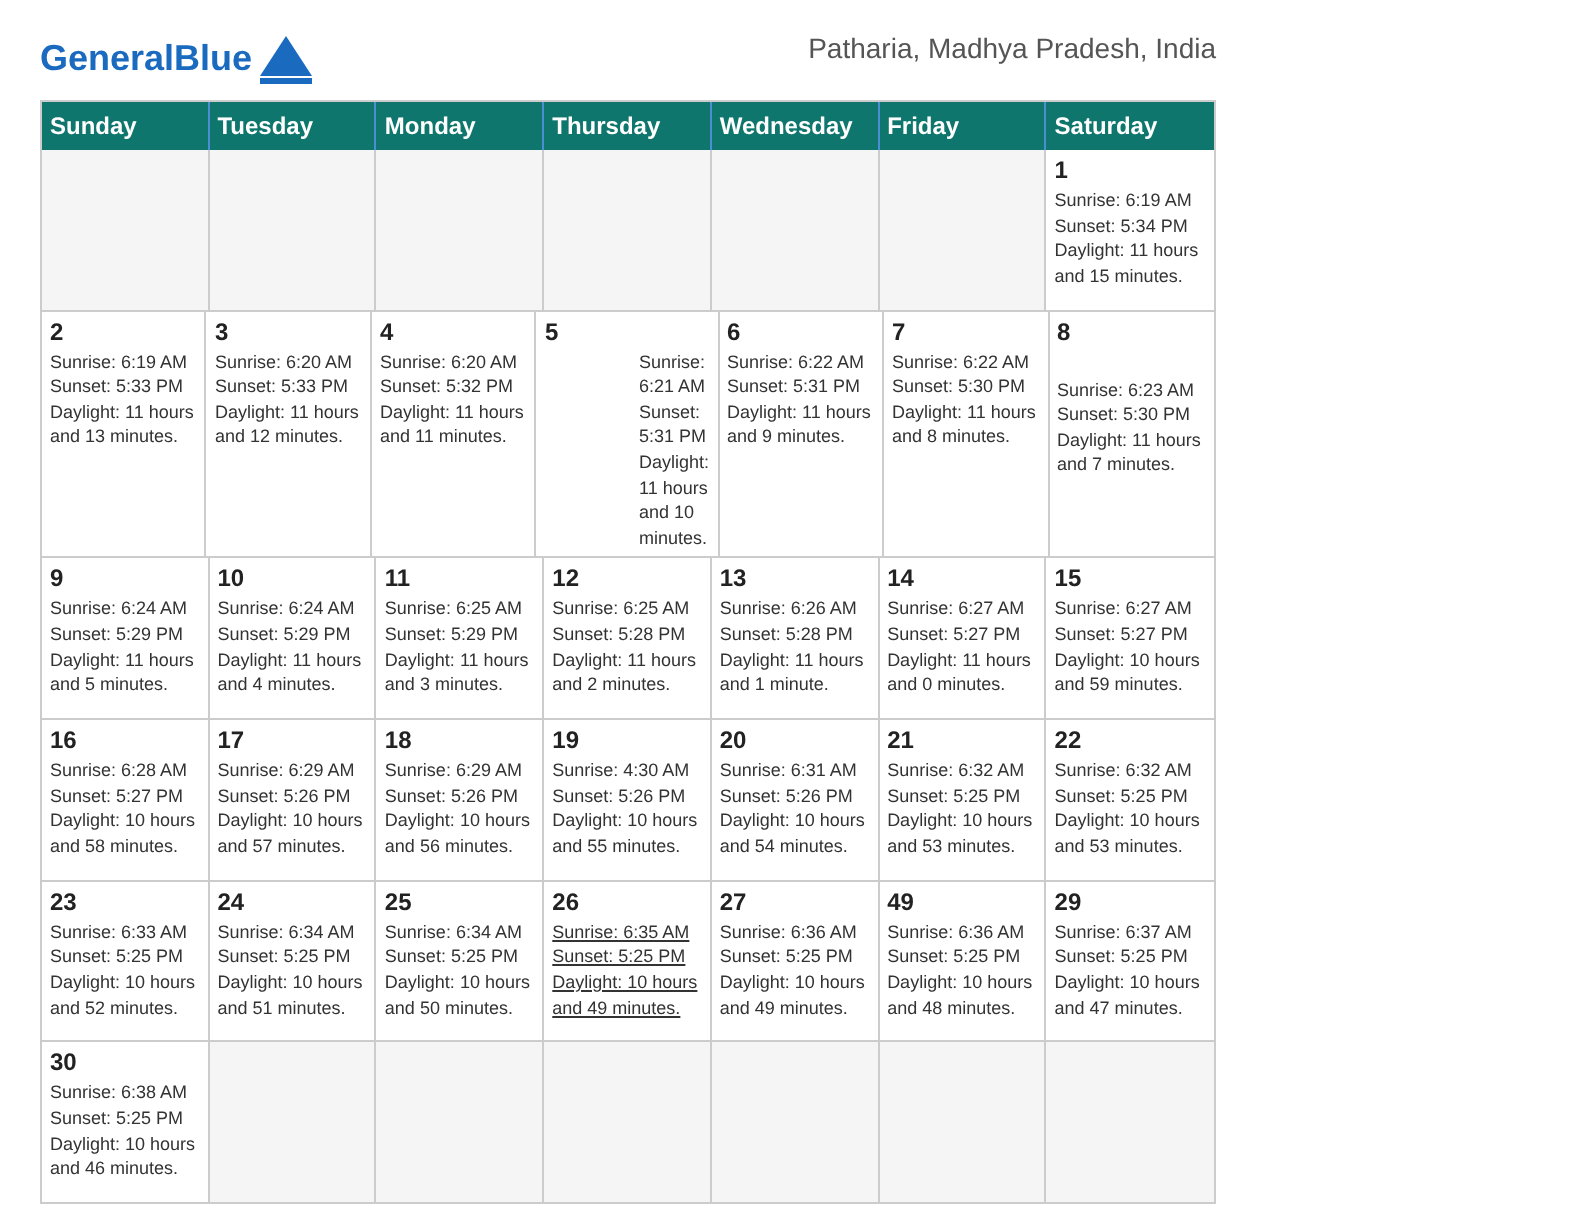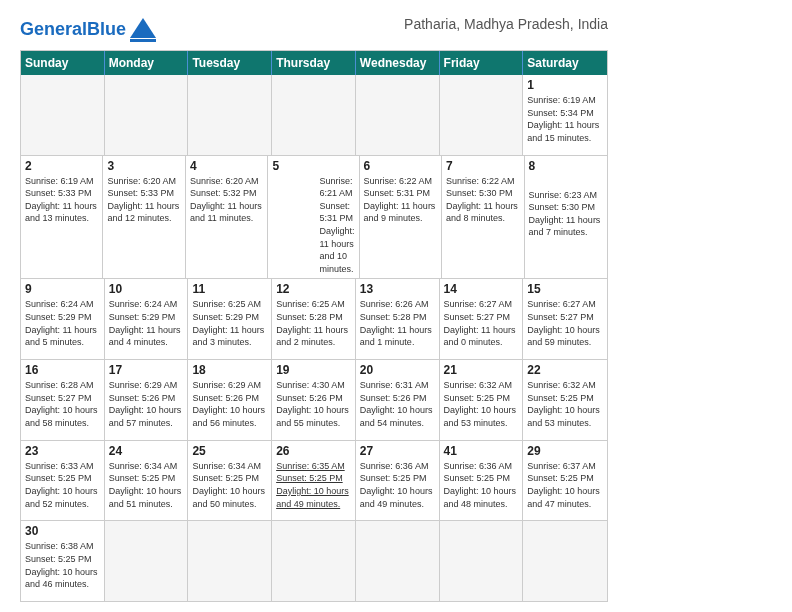--- a/index.html
+++ b/index.html
@@ -129,22 +129,22 @@
       </div>
     </div>
     <div class="title-section">
       <div class="subtitle">Patharia, Madhya Pradesh, India</div>
     </div>
   </div>
 
   <div class="calendar">
     <div class="calendar-header">
       <div class="day-name">Sunday</div>
+      <div class="day-name">Tuesday</div>
       <div class="day-name">Monday</div>
-      <div class="day-name">Tuesday</div>
       <div class="day-name">Thursday</div>
       <div class="day-name">Wednesday</div>
       <div class="day-name">Friday</div>
       <div class="day-name">Saturday</div>
     </div>
     <div class="calendar-body" id="calendar-body">
     <div class="calendar-row">
           <div class="calendar-cell empty"></div>
           <div class="calendar-cell empty"></div>
           <div class="calendar-cell empty"></div>
@@ -342,21 +342,21 @@
 and 49 minutes.</div>
           </div>
           <div class="calendar-cell">
             <span class="date-num">27</span>
             <div class="sun-info" style="white-space: pre-line;">Sunrise: 6:36 AM
 Sunset: 5:25 PM
 Daylight: 10 hours
 and 49 minutes.</div>
           </div>
           <div class="calendar-cell">
-            <span class="date-num">41</span>
+            <span class="date-num">49</span>
             <div class="sun-info" style="white-space: pre-line;">Sunrise: 6:36 AM
 Sunset: 5:25 PM
 Daylight: 10 hours
 and 48 minutes.</div>
           </div>
           <div class="calendar-cell">
             <span class="date-num">29</span>
             <div class="sun-info" style="white-space: pre-line;">Sunrise: 6:37 AM
 Sunset: 5:25 PM
 Daylight: 10 hours

